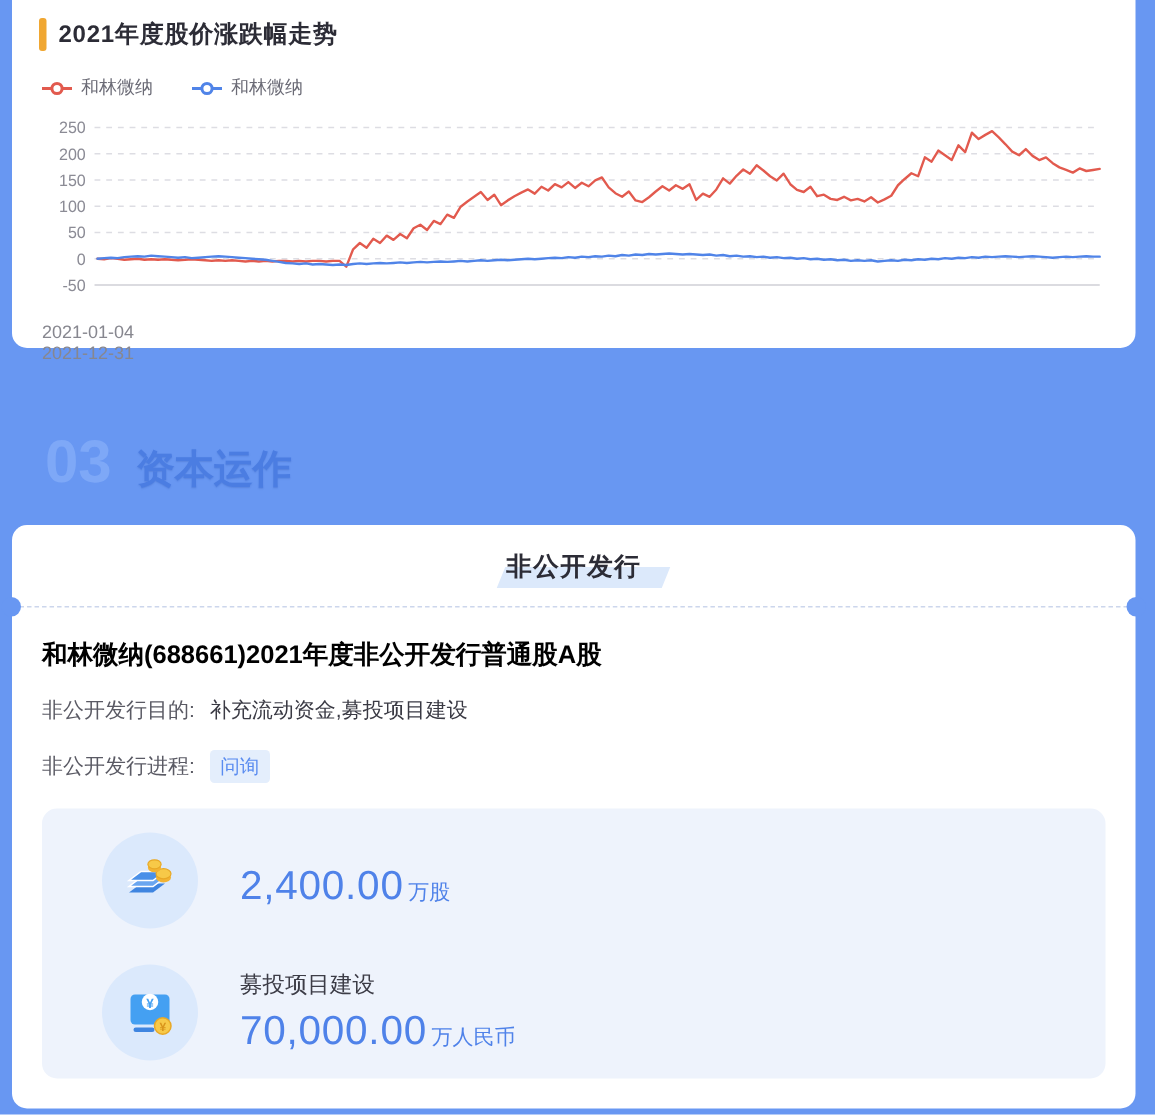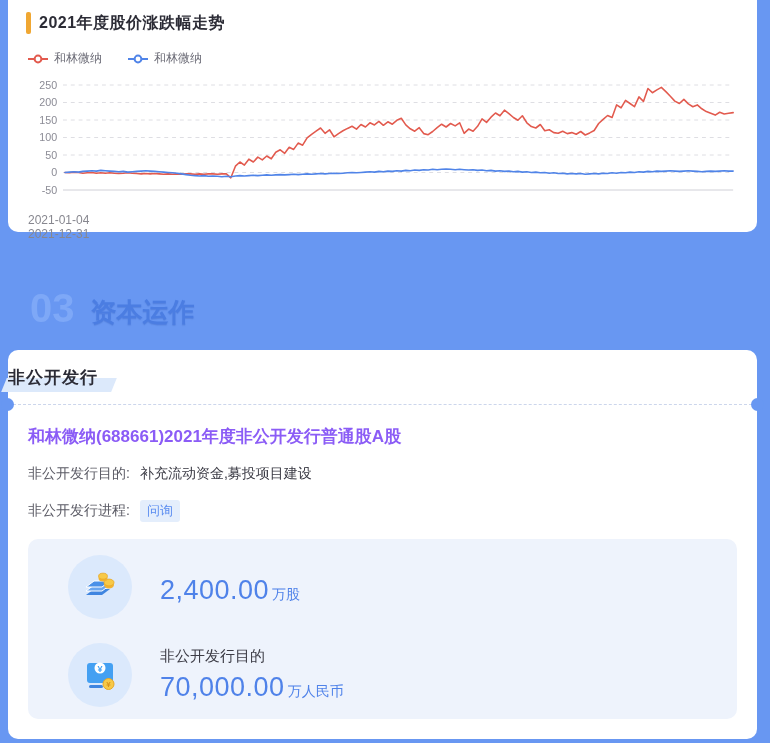--- a/index.html
+++ b/index.html
@@ -35,39 +35,39 @@
   .section-title  { font-size:26px; font-weight:bold; color:#4b7de2; line-height:1.15;
                     text-shadow:0 1px 1px rgba(40,80,170,.25); }
 
   
   .offering-card {
     position:absolute; top:350px; left:8px; right:13px; bottom:4px;
     background:#ffffff; border-radius:10px;
   }
   .offering-header {
     position:relative; height:55px;
-    display:flex; align-items:center; 
+    display:flex; align-items:center; justify-content:center;
     border-bottom:1px dashed #ccd6ec;
   }
   .header-pill { position:relative; display:inline-block; }
   .header-pill-bg {
     position:absolute; left:-4px; right:-16px; bottom:-3px; height:14px;
     background:#dcе9fb; background:#dce9fb;
     transform:skewX(-22deg);
   }
   .header-pill-text { position:relative; font-size:17px; font-weight:bold; color:#2c2c36; letter-spacing:1px; }
   .notch-dot {
     position:absolute; bottom:-7px; width:13px; height:13px; border-radius:50%;
     background:#6897f2;
   }
   .notch-dot.left  { left:-7px; }
   .notch-dot.right { right:-7px; }
 
   .offering-body { padding:20px 20px 0 20px; }
-  .offering-title { font-size:17px; font-weight:bold; color:#8b5cf6; }
+  .offering-title { font-size:17px; font-weight:bold; color:#000000; }
 
   .info-row { display:flex; align-items:center; margin-top:17px; font-size:14px; }
   .info-label { color:#5a5a64; margin-right:10px; }
   .info-value { color:#3a3a44; }
   .badge {
     display:inline-block; padding:2px 7px; border-radius:3px;
     background:#e4eefc; color:#5a8cf0; font-size:13px; cursor:pointer;
   }
 
   .stats-panel {
@@ -198,21 +198,21 @@
             <svg width="40" height="38" viewBox="0 0 40 38">
               <rect x="7" y="7" width="26" height="20" rx="3" fill="#44a0f2"></rect>
               <rect x="9" y="29" width="14" height="3" rx="1.5" fill="#3f85e0"></rect>
               <circle cx="20" cy="12" r="5.5" fill="#ffffff"></circle>
               <text x="20" y="16" font-size="9" font-weight="bold" fill="#44a0f2" text-anchor="middle" font-family="'Liberation Sans', sans-serif">¥</text>
               <circle cx="28.5" cy="28" r="5.5" fill="#f7c948" stroke="#e8a826" stroke-width="1"></circle>
               <text x="28.5" y="31.4" font-size="8" font-weight="bold" fill="#d9941c" text-anchor="middle" font-family="'Liberation Sans', sans-serif">¥</text>
             </svg>
           </div>
           <div class="stat-text">
-            <div class="stat-label">非公开发行目的</div>
+            <div class="stat-label">募投项目建设</div>
             <div class="stat-value-row">
               <span class="stat-value">70,000.00</span>
               <span class="stat-unit">万人民币</span>
             </div>
           </div>
         </div>
 
       </div>
     </div>
   </section>

